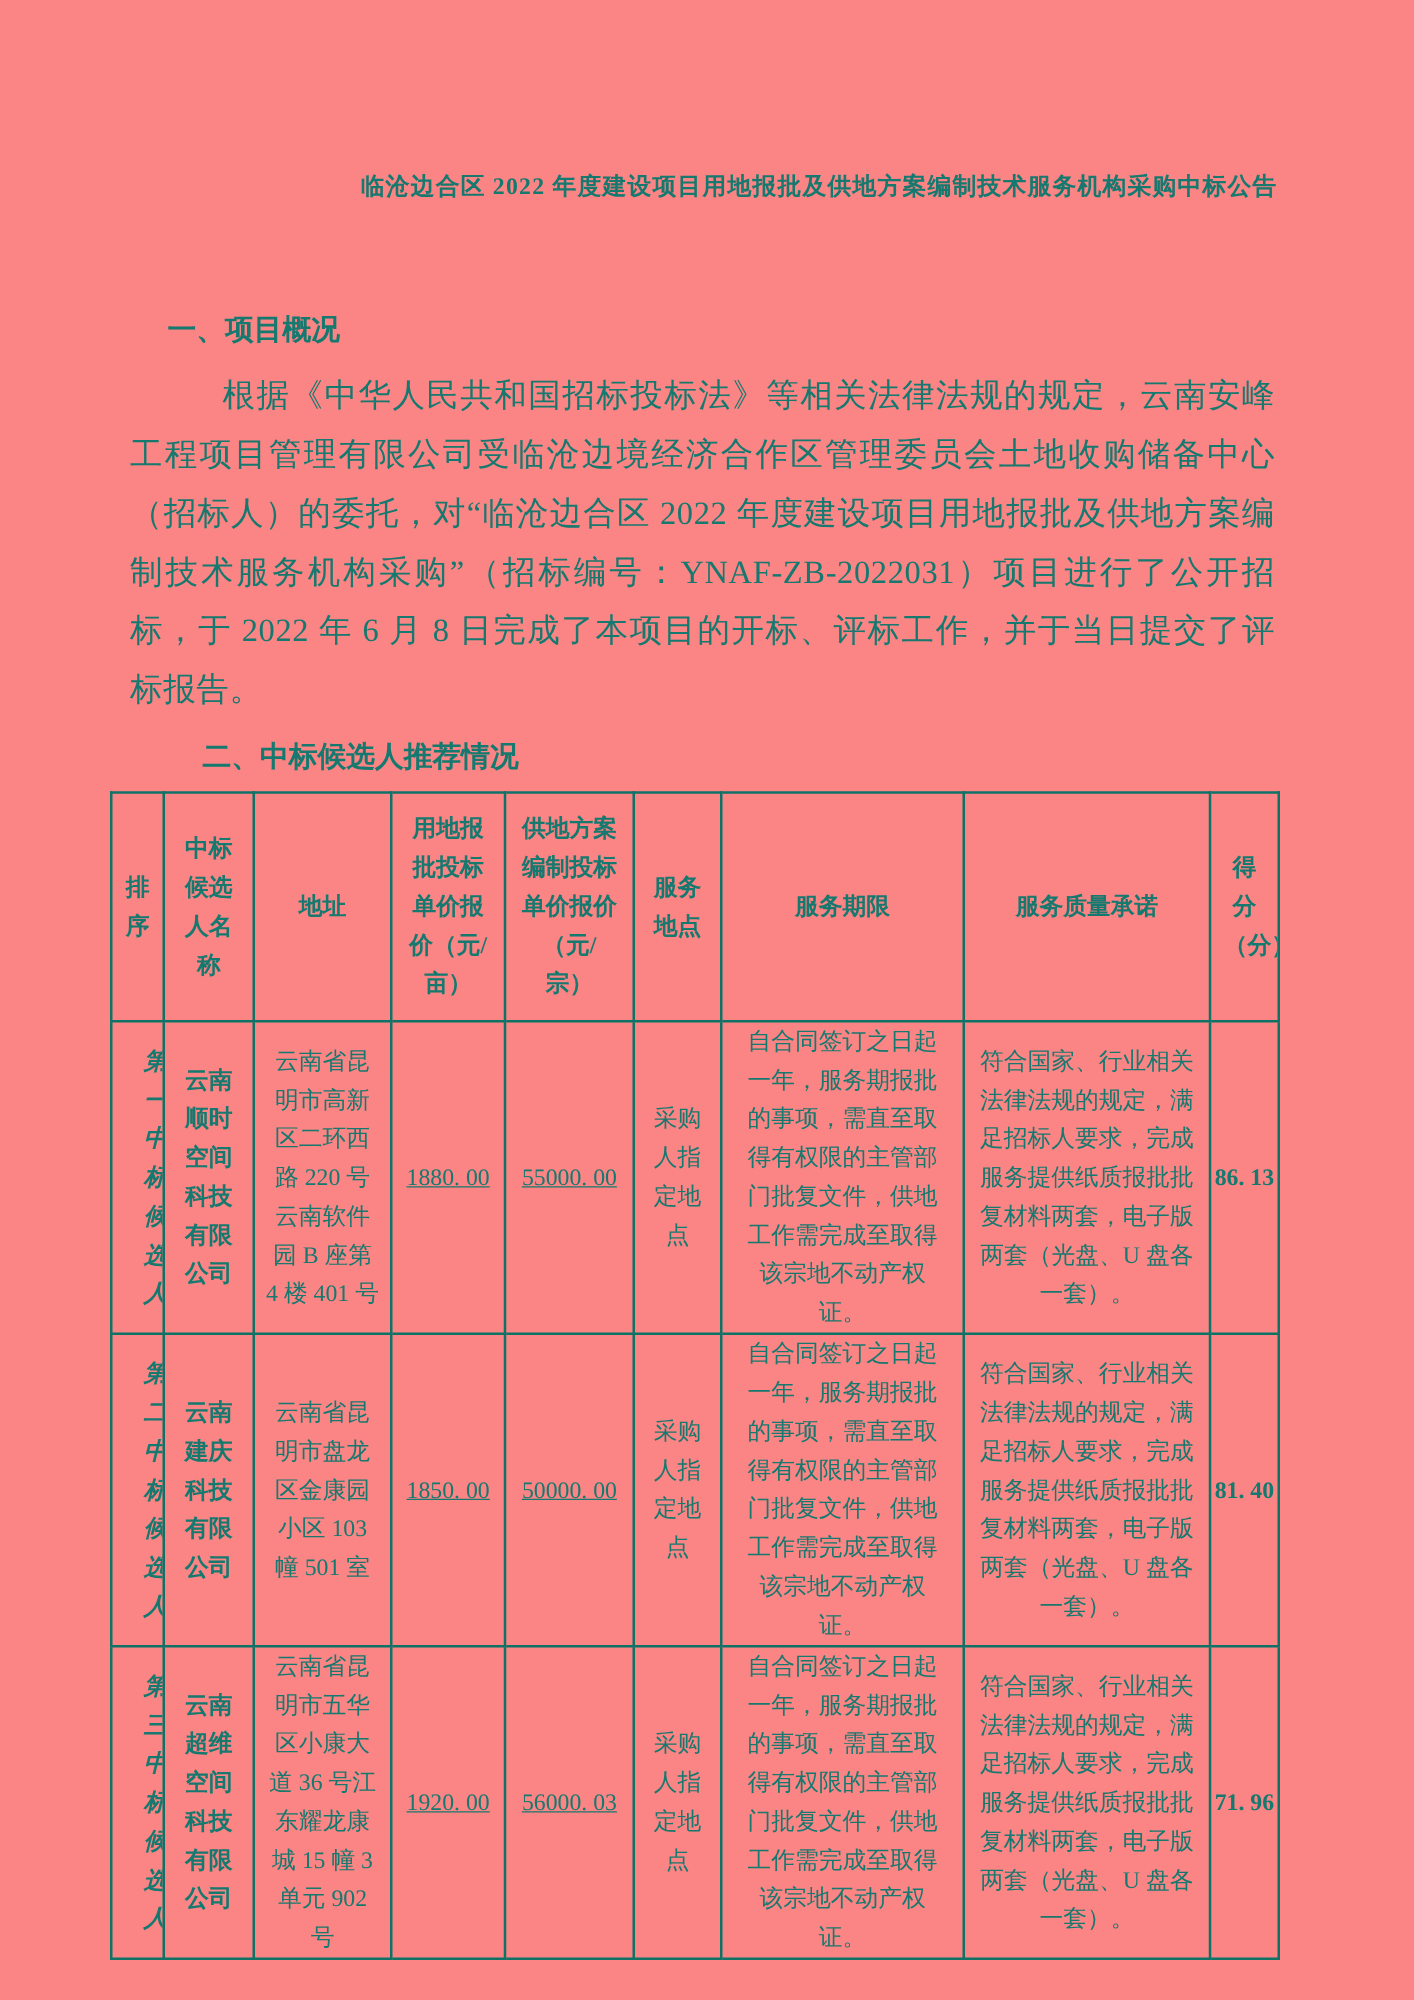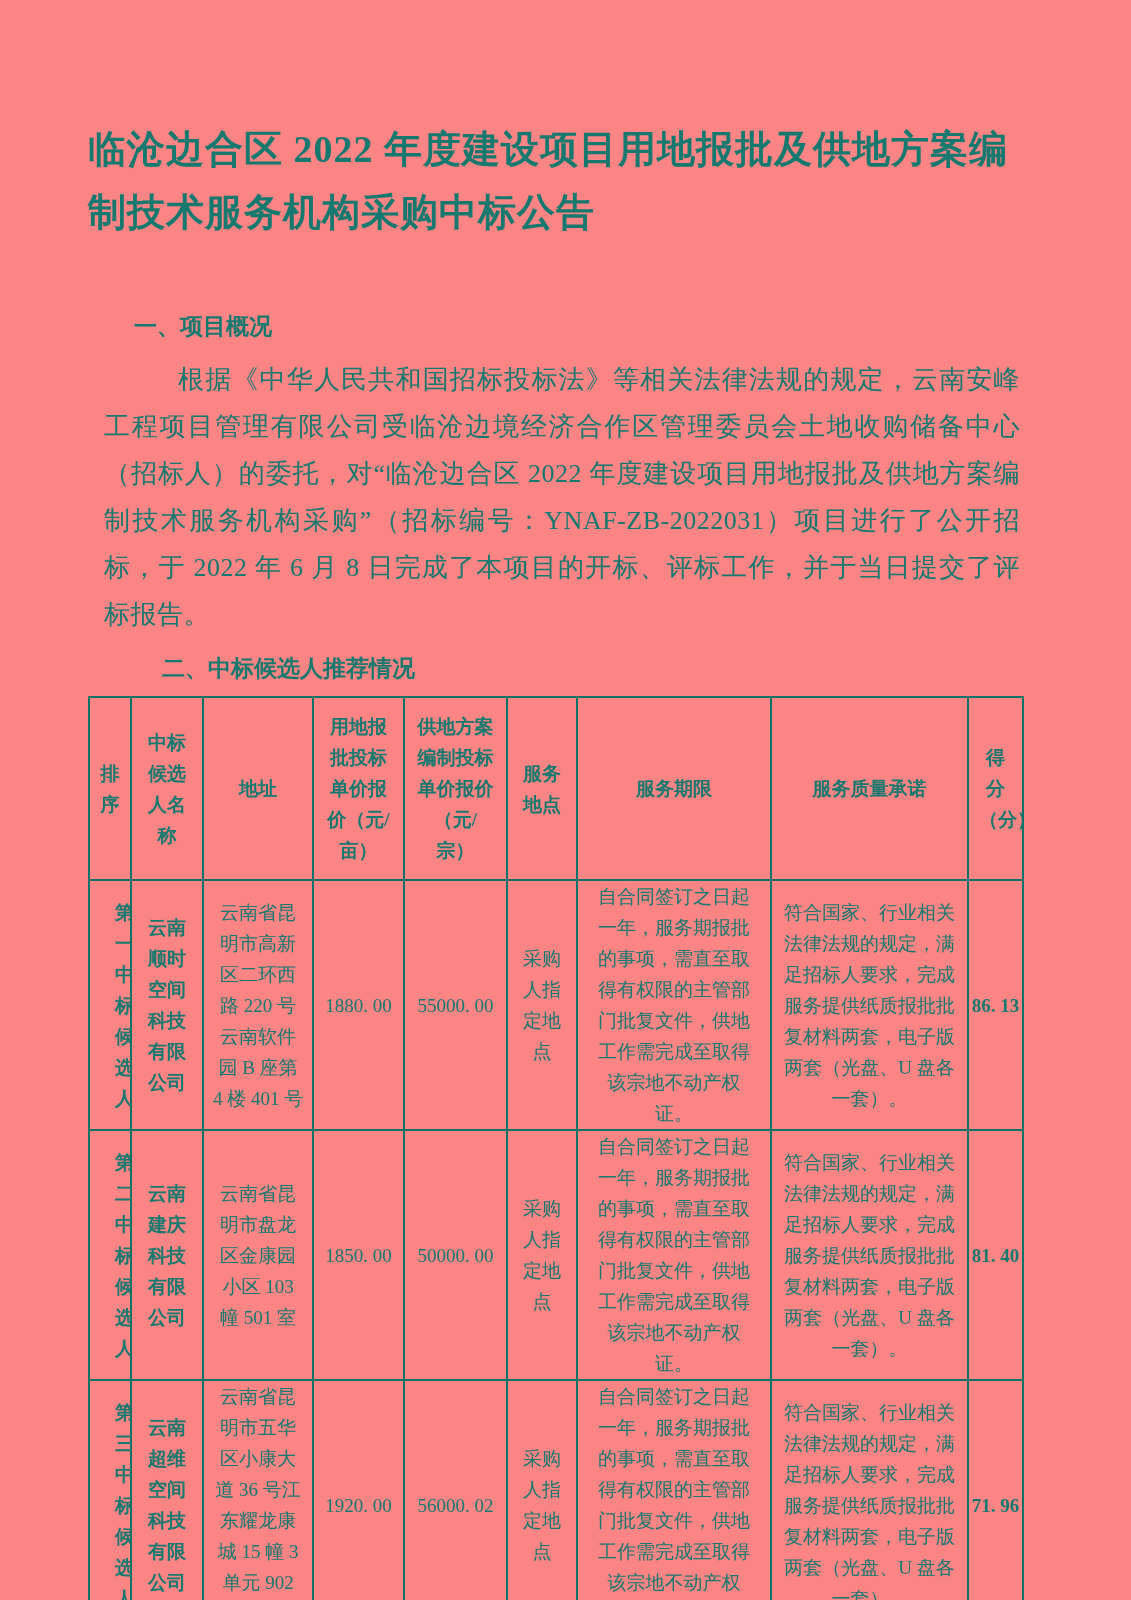--- a/index.html
+++ b/index.html
@@ -13,23 +13,23 @@
     color: #15796f;
     font-family: "Liberation Serif", "DejaVu Serif", serif;
     overflow: hidden;
   }
   .page {
     width: 934px;
     margin: 0 auto 0 88px;
   }
   .doc-title {
     margin: 118px 0 0 0;
-    font-size: 38px;
+    font-size: 19px;
     font-weight: bold;
-    text-align: left;
+    text-align: right;
     line-height: 63px;
     letter-spacing: 1px;
   }
   .section-heading {
     margin: 68px 0 0 46px;
     font-size: 23px;
     font-weight: bold;
     line-height: 30px;
   }
   .section-heading.second {
@@ -68,24 +68,24 @@
   tr.data-row-3   { height: 250px; }
   .col-rank     { width: 42px; }
   .col-name     { width: 72px; }
   .col-address  { width: 110px; }
   .col-price1   { width: 91px; }
   .col-price2   { width: 103px; }
   .col-location { width: 70px; }
   .col-period   { width: 194px; }
   .col-quality  { width: 197px; }
   .col-score    { width: 55px; }
-  td.cell-rank     { font-weight: bold; padding: 0 25px; }
+  td.cell-rank     { font-weight: bold; padding: 0 25px; font-style: italic; }
   td.cell-name     { padding: 0 14px; font-weight: bold; }
   td.cell-address  { padding: 0 8px; font-family: Liberation Serif, serif; }
-  td.cell-price    { padding: 0 2px; }
+  td.cell-price    { padding: 0 2px; text-decoration: underline; }
   td.cell-location { padding: 4px 14px; }
   td.cell-period   { padding: 0 11px; }
   td.cell-quality  { padding: 0 12px; }
   td.cell-score    { padding: 0 2px; font-weight: bold; }
 </style>
 </head>
 <body>
 
 <div class="page">
 
@@ -143,21 +143,21 @@
         <td class="cell-location">采购人指定地点</td>
         <td class="cell-period">自合同签订之日起一年，服务期报批的事项，需直至取得有权限的主管部门批复文件，供地工作需完成至取得该宗地不动产权证。</td>
         <td class="cell-quality">符合国家、行业相关法律法规的规定，满足招标人要求，完成服务提供纸质报批批复材料两套，电子版两套（光盘、U 盘各一套）。</td>
         <td class="cell-score">81. 40</td>
       </tr>
       <tr class="data-row-3">
         <td class="cell-rank">第三中标候选人</td>
         <td class="cell-name">云南超维空间科技有限公司</td>
         <td class="cell-address">云南省昆明市五华区小康大道 36 号江东耀龙康城 15 幢 3 单元 902 号</td>
         <td class="cell-price">1920. 00</td>
-        <td class="cell-price">56000. 02</td>
+        <td class="cell-price">56000. 03</td>
         <td class="cell-location">采购人指定地点</td>
         <td class="cell-period">自合同签订之日起一年，服务期报批的事项，需直至取得有权限的主管部门批复文件，供地工作需完成至取得该宗地不动产权证。</td>
         <td class="cell-quality">符合国家、行业相关法律法规的规定，满足招标人要求，完成服务提供纸质报批批复材料两套，电子版两套（光盘、U 盘各一套）。</td>
         <td class="cell-score">71. 96</td>
       </tr>
     </tbody>
   </table>
 
 </div>
 

